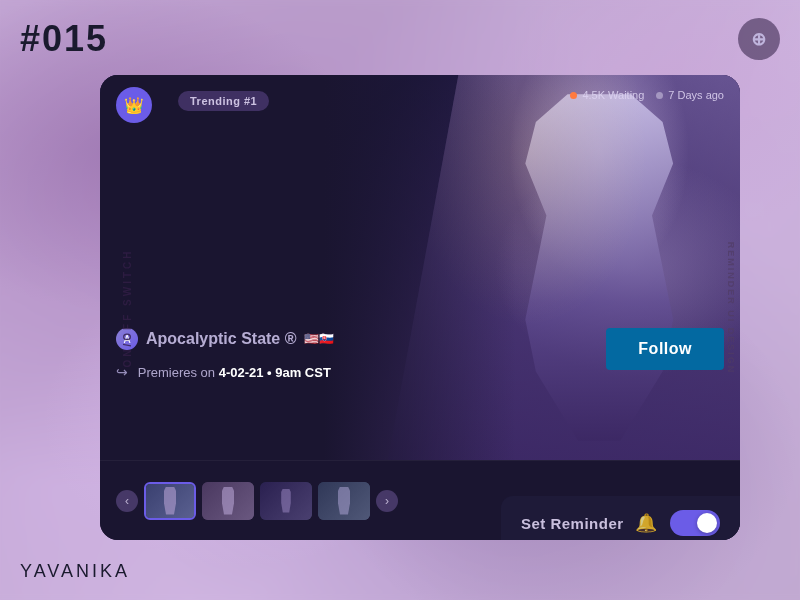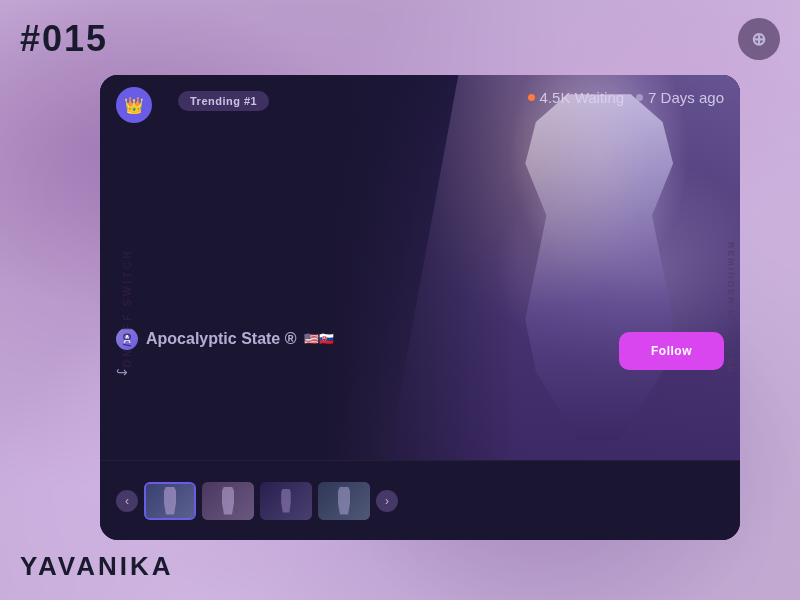--- a/index.html
+++ b/index.html
@@ -85,22 +85,22 @@
       letter-spacing: 2px;
       color: rgba(80,60,100,0.7);
       white-space: nowrap;
       z-index: 10;
     }
 
     .bottom-left-label {
       position: absolute;
       bottom: 18px;
       left: 20px;
-      font-size: 26px;
-      font-weight: 700;
+      font-size: 18px;
+      font-weight: 400;
       color: #1a1a2e;
       letter-spacing: 3px;
       z-index: 10;
       text-align: right;
     }
 
     .card-wrapper {
       position: absolute;
       top: 75px;
       left: 100px;
@@ -202,21 +202,21 @@
       right: 16px;
       display: flex;
       gap: 12px;
       align-items: center;
     }
 
     .stat-item {
       display: flex;
       align-items: center;
       gap: 5px;
-      font-size: 15px;
+      font-size: 11px;
       color: rgba(220,210,240,0.9);
       font-weight: 500;
     }
 
     .stat-dot {
       width: 7px;
       height: 7px;
       border-radius: 50%;
     }
 
@@ -286,26 +286,26 @@
 
     .premiere-text strong {
       color: #ffffff;
       font-weight: 800;
     }
 
     .follow-button {
       position: absolute;
       right: 16px;
       bottom: 90px;
-      background: #d946ef;
+      background: #0369a1;
       color: white;
       border: none;
-      border-radius: 10px;
+      border-radius: 4px;
       padding: 12px 32px;
-      font-size: 12px;
+      font-size: 16px;
       font-weight: 700;
       cursor: pointer;
       letter-spacing: 0.5px;
     }
 
     .card-bottom {
       height: 80px;
       background: #1a1530;
       display: flex;
       align-items: center;
@@ -468,20 +468,23 @@
         <div class="author-row">
           <div class="author-avatar">
             <span>A</span>
           </div>
           <span class="author-name">Apocalyptic State ®</span>
           <span class="flag-icons">🇺🇸🇸🇰</span>
         </div>
 
         <div class="premiere-row">
           <span class="premiere-arrow">↪</span>
+          <span class="premiere-text">
+            <span>Premieres on </span><strong>4-02-21 • 9am CST</strong>
+          </span>
         </div>
       </div>
 
       <button class="follow-button">Follow</button>
     </div>
 
     <div class="card-bottom">
       <div class="thumbnails-row">
         <div class="thumb-nav">‹</div>
 
@@ -509,16 +512,23 @@
         <div class="thumbnail thumb-4">
           <div class="thumb-inner">
             <div style="position:absolute;inset:0;background:linear-gradient(135deg,#303858,#505878);"></div>
             <div class="thumb-figure" style="background:rgba(180,170,220,0.5);"></div>
           </div>
         </div>
 
         <div class="thumb-nav">›</div>
       </div>
 
+      <div class="reminder-section">
+        <span class="reminder-text">Set Reminder</span>
+        <span class="bell-icon">🔔</span>
+        <div class="toggle-switch">
+          <div class="toggle-knob"></div>
+        </div>
+      </div>
     </div>
 
   </div>
 </div>
 
 </body></html>

